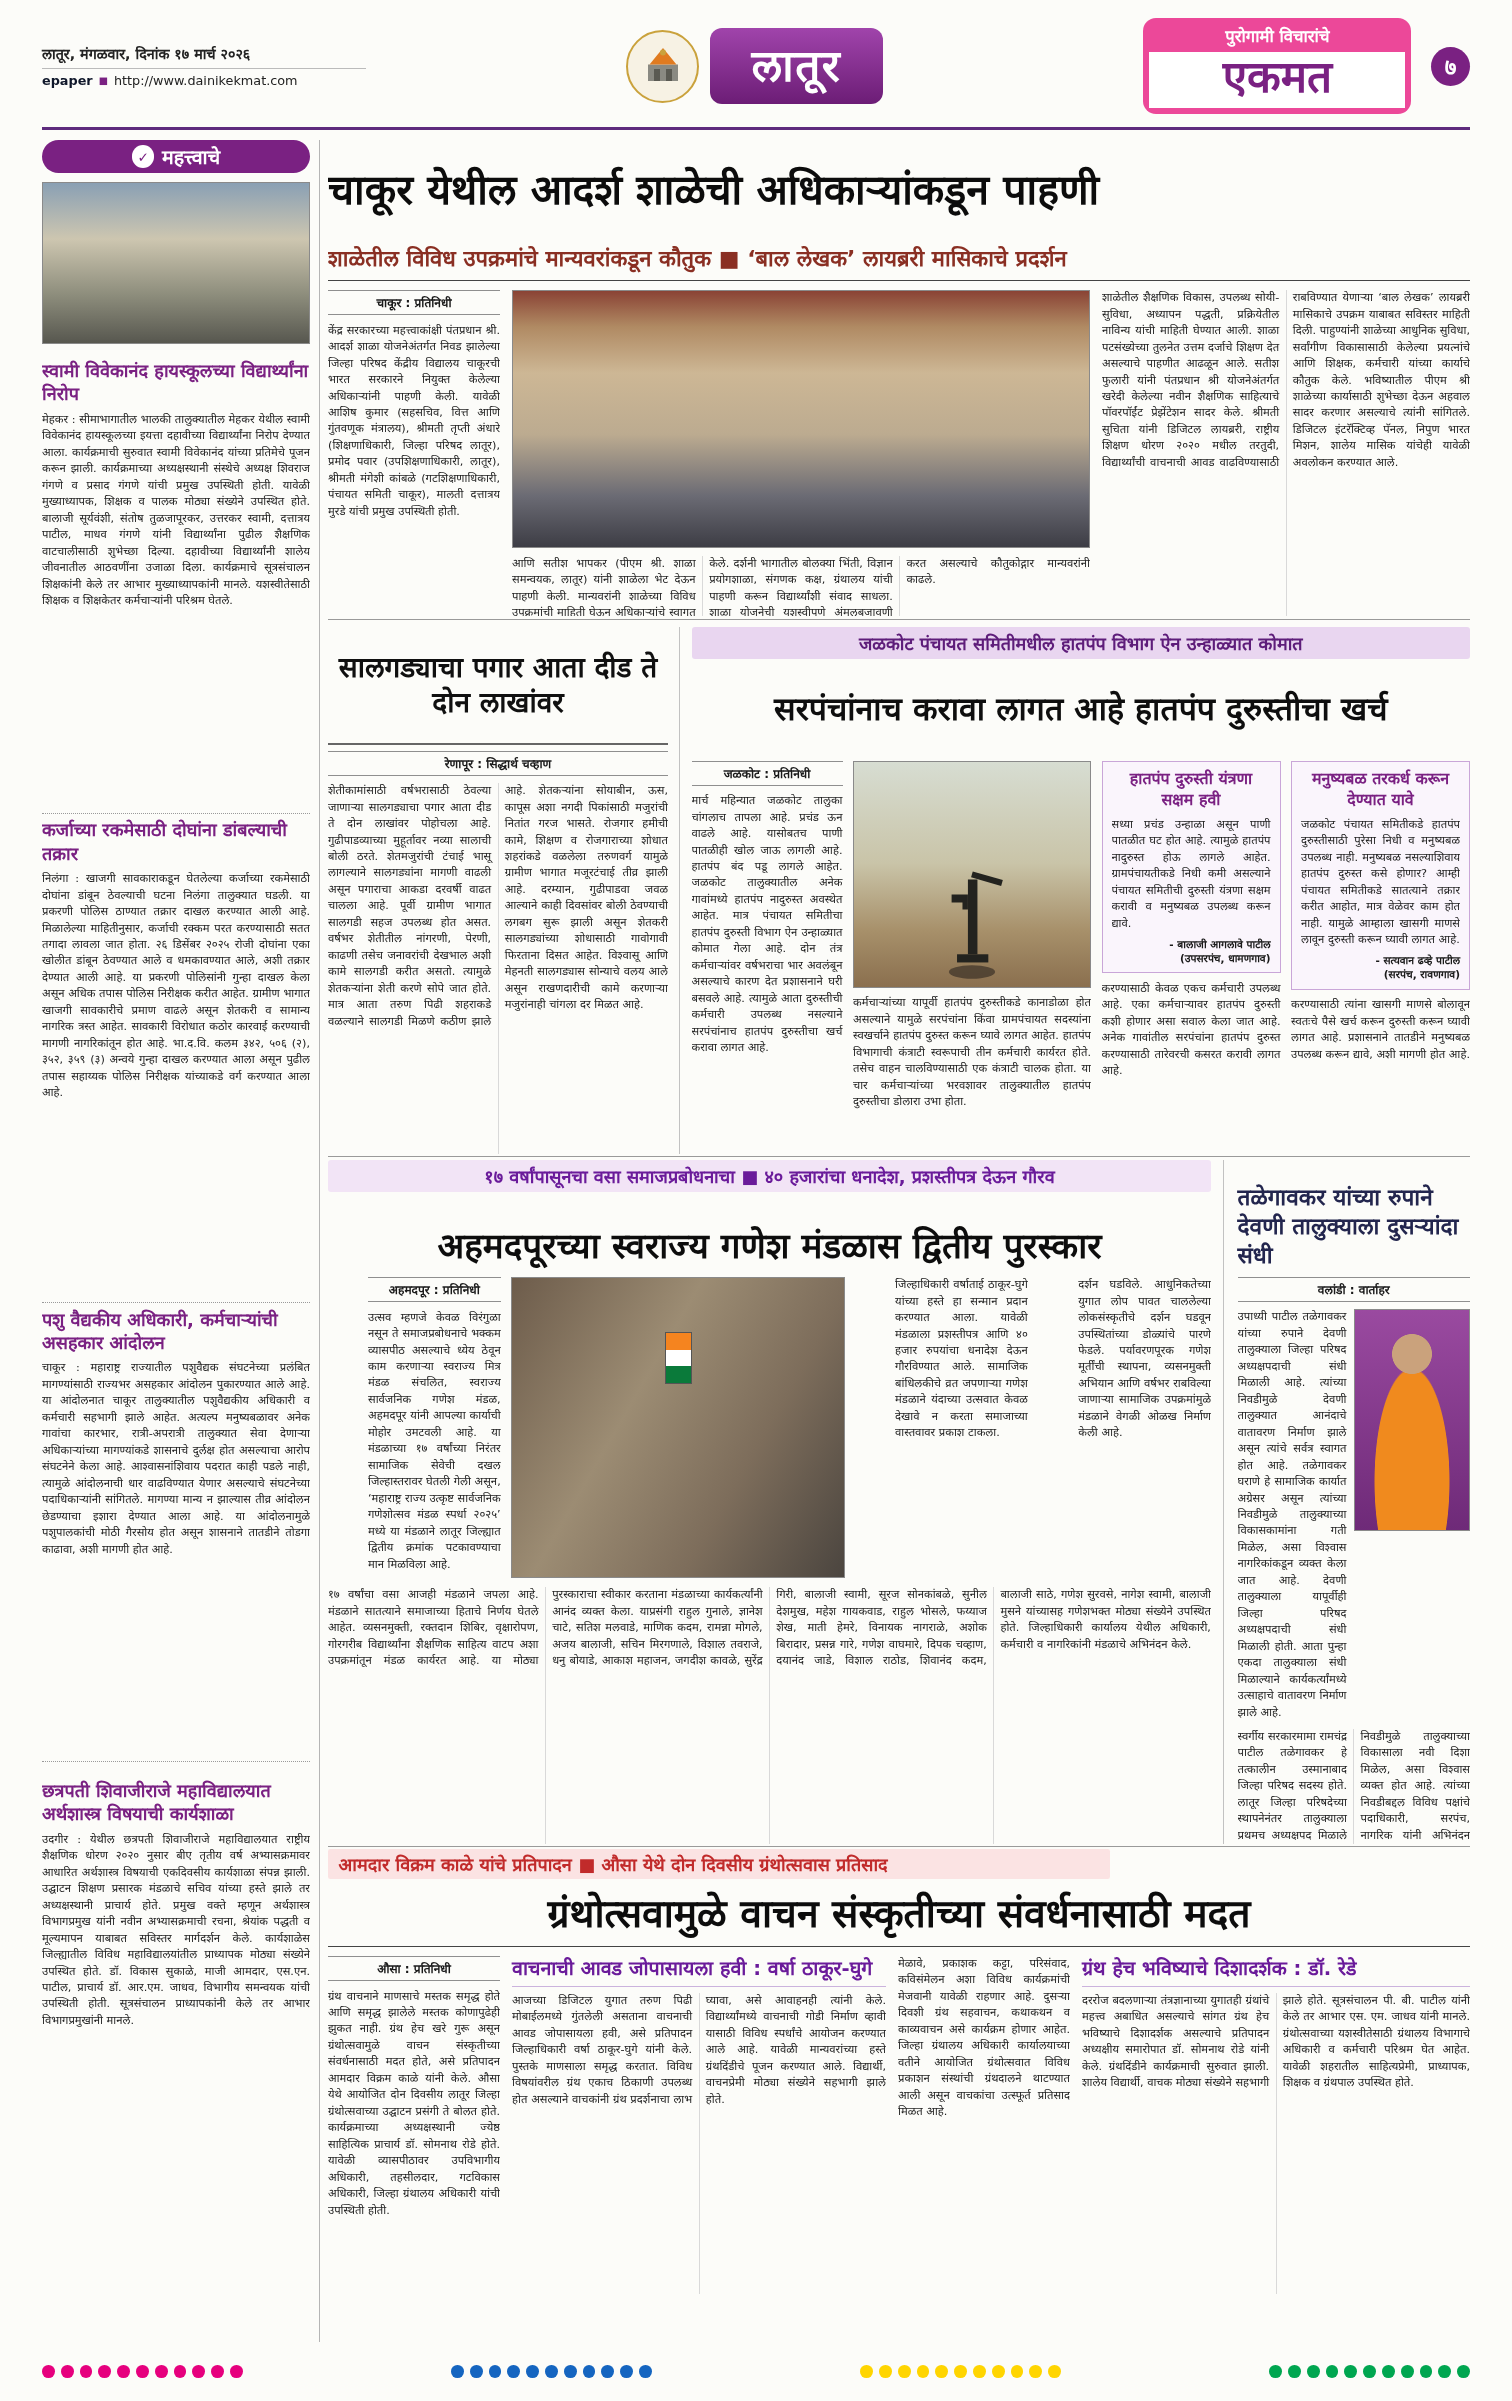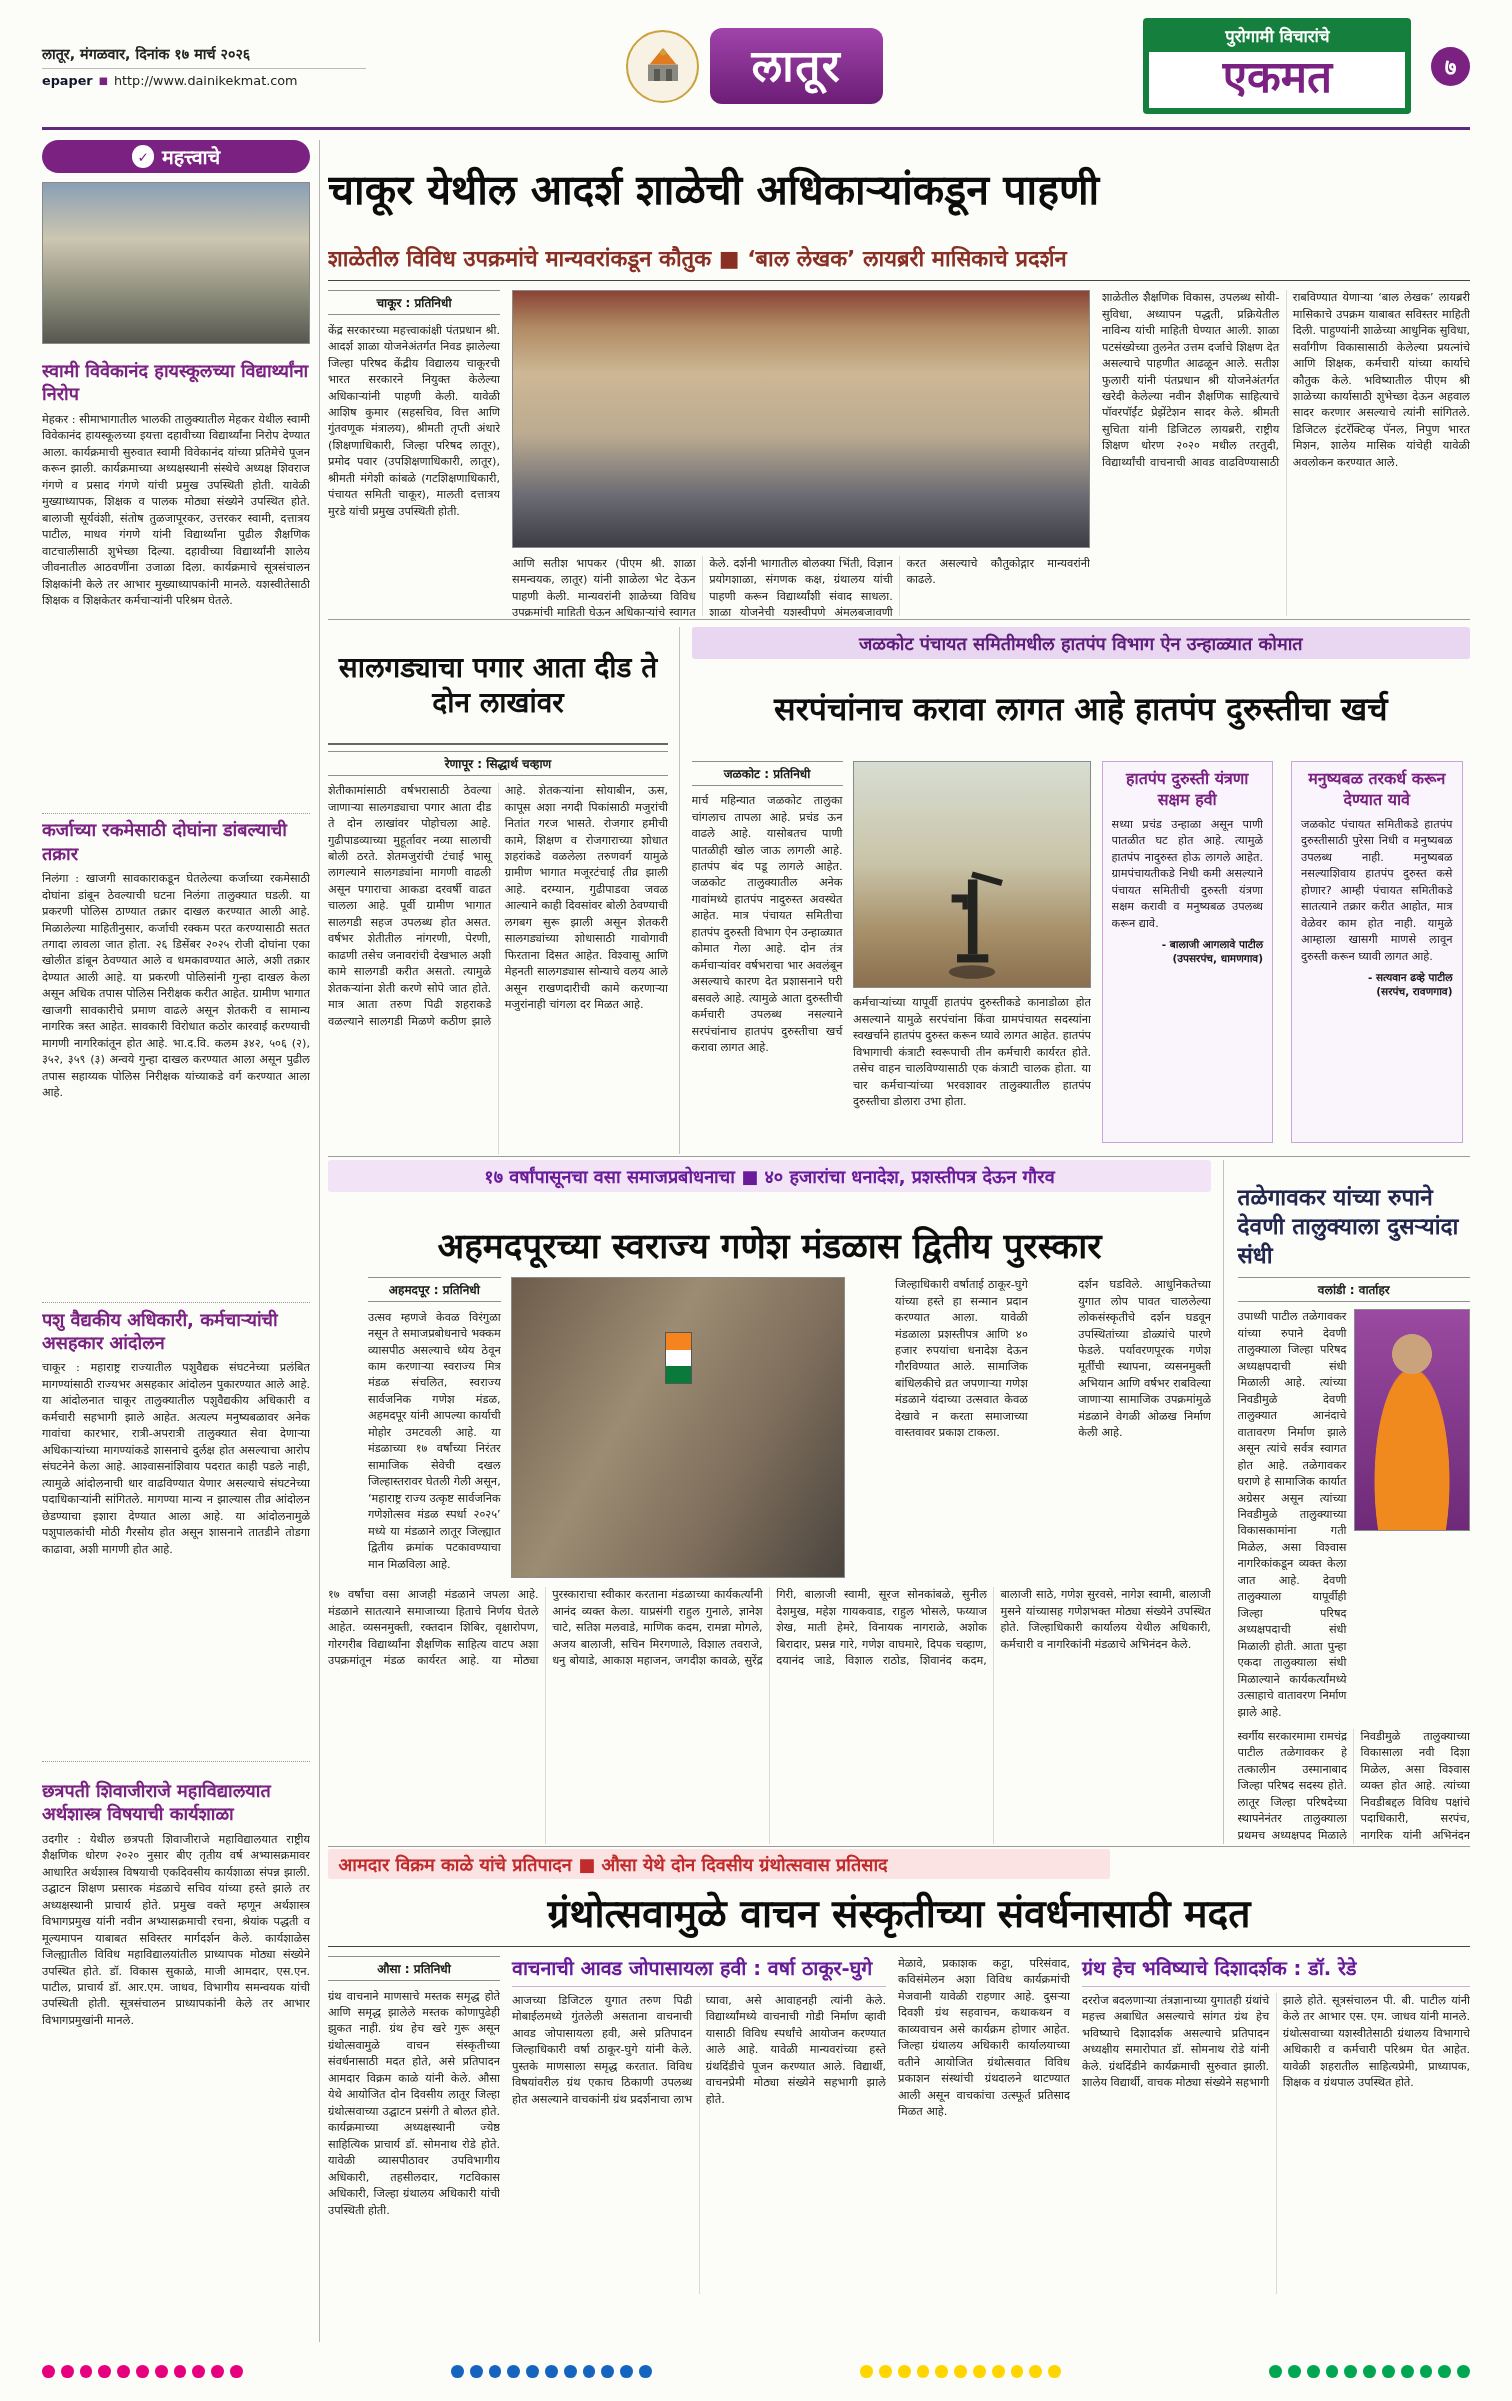--- a/index.html
+++ b/index.html
@@ -19,21 +19,21 @@
   .date-line{font-size:14.3px;font-weight:bold;color:#222;border-bottom:0.8px solid #bbb;padding-bottom:4.5px;margin-bottom:4.5px;}
   .epaper-line{font-size:12.8px;display:flex;align-items:center;gap:6px;}
   .epaper-chip{font-weight:bold;color:#0f172a;}
   .bullet{color:#7a2182;font-size:9.8px;}
   .url{color:#222;}
   .header-center{flex:1;display:flex;align-items:center;justify-content:center;gap:10.5px;}
   .emblem{width:69px;height:69px;border-radius:50%;background:#f7f2e4;border:2.3px solid #caa23c;
           display:flex;align-items:center;justify-content:center;}
   .city-bar{background:linear-gradient(180deg,#a044ab,#6c1d76);color:#fff;font-size:44px;font-weight:800;
             padding:6px 42px 10.5px;border-radius:12px;letter-spacing:1.5px;text-align:center;}
-  .masthead{width:256px;background:#15803d;padding:6px;border-radius:4px;}
+  .masthead{width:256px;background:#ec4899;padding:6px;border-radius:13px;}
   .tagline{color:#fff;font-size:16.6px;font-weight:bold;text-align:center;padding-bottom:4.5px;}
   .brand-box{background:#fff;text-align:center;padding:1.5px 0 6px;}
   .brand{color:#7a2182;font-size:44px;font-weight:800;line-height:1.1;}
   .page-num{width:39px;height:39px;border-radius:50%;background:#7a2182;color:#fff;font-size:22.6px;
             font-weight:bold;display:flex;align-items:center;justify-content:center;margin-left:19.6px;}
   .header-rule{left:42px;top:127px;width:1428px;height:3px;background:#5e2b7e;}
   
   .sidebar{left:42px;top:140px;width:268px;height:2202px;overflow:hidden;}
   .sidebar-head{background:#7a2182;color:#fff;font-size:19.6px;font-weight:bold;border-radius:16.6px;
                 height:33px;display:flex;align-items:center;justify-content:center;gap:7.5px;margin-bottom:9px;}
@@ -65,21 +65,21 @@
   .thin-rule{height:1.1px;background:#666;margin:6px 0;}
   .handpump{flex:1;}
   .kicker{display:flex;align-items:center;justify-content:center;font-weight:bold;}
   .kicker-b2{background:#e9d6f0;color:#5e1d7a;font-size:18px;height:32px;border-radius:3px;margin-bottom:6px;}
   .hp-headline{font-size:32px;font-weight:800;color:#0e0e0e;text-align:center;margin-bottom:9px;}
   .hp-row{display:flex;gap:10.5px;height:382px;margin-top:32px;}
   .hp-col1{width:151px;}
   .hp-colphoto{width:238px;display:flex;flex-direction:column;gap:7.5px;}
   .hp-photo{height:249px;background:linear-gradient(180deg,#d7ddd2 0%,#c9c4a8 45%,#a7906a 75%,#8a6f4e 100%);
             display:flex;align-items:flex-end;justify-content:center;}
-  .hp-quote-col{flex:1;display:flex;gap:7.5px;}
+  .hp-quote-col{flex:1;display:flex;flex-direction:column;gap:7.5px;}
   .quote-box{border:0.8px solid #c9a6d8;background:#faf5fc;padding:7.5px 9px;}
   .quote-title{color:#7a2182;font-size:16px;font-weight:bold;text-align:center;line-height:1.3;margin-bottom:6px;}
   .quote-attr{font-size:10.5px;font-weight:bold;text-align:right;margin-top:4.5px;line-height:1.35;}
   
   .band3{left:328px;top:1160px;width:1142px;height:684px;display:flex;gap:13.6px;overflow:hidden;}
   .ganesh{width:883px;border-right:0.8px solid #c2c2c2;padding-right:12px;}
   .kicker-b3{background:#f2e4f6;color:#6a1b9a;font-size:18px;height:32px;border-radius:3px;margin-bottom:6px;}
   .ganesh-headline{font-size:35px;font-weight:800;color:#0d0d0d;text-align:center;margin-bottom:9px;}
   .ganesh-row{display:flex;gap:10.5px;height:301px;margin-bottom:9px;}
   .ganesh-col{width:157px;margin-left:40px;}

